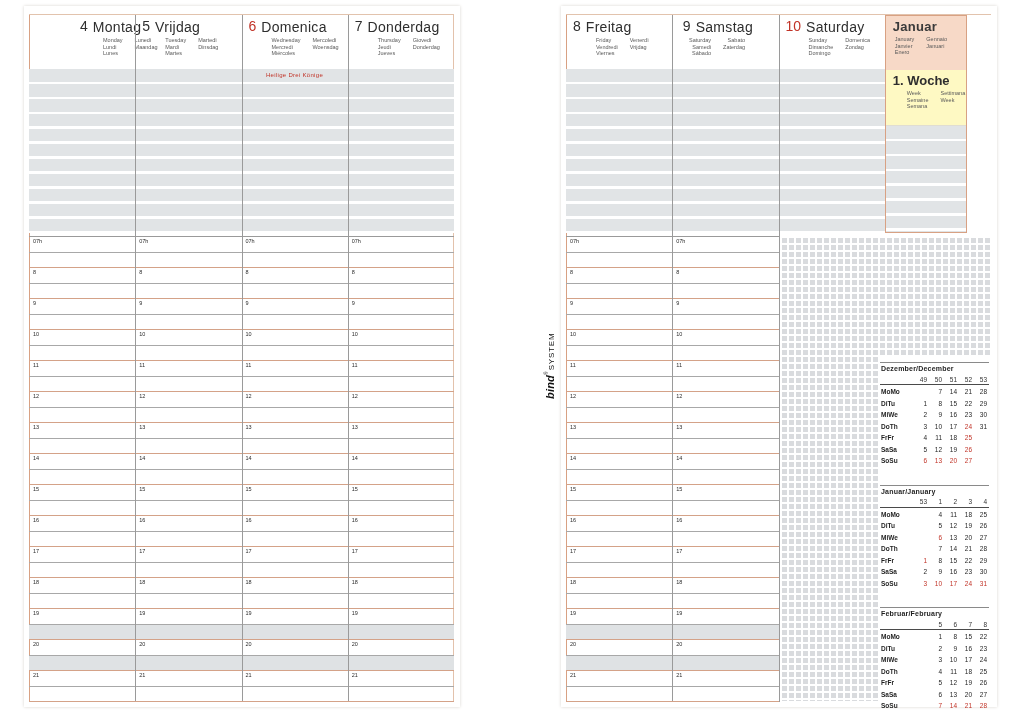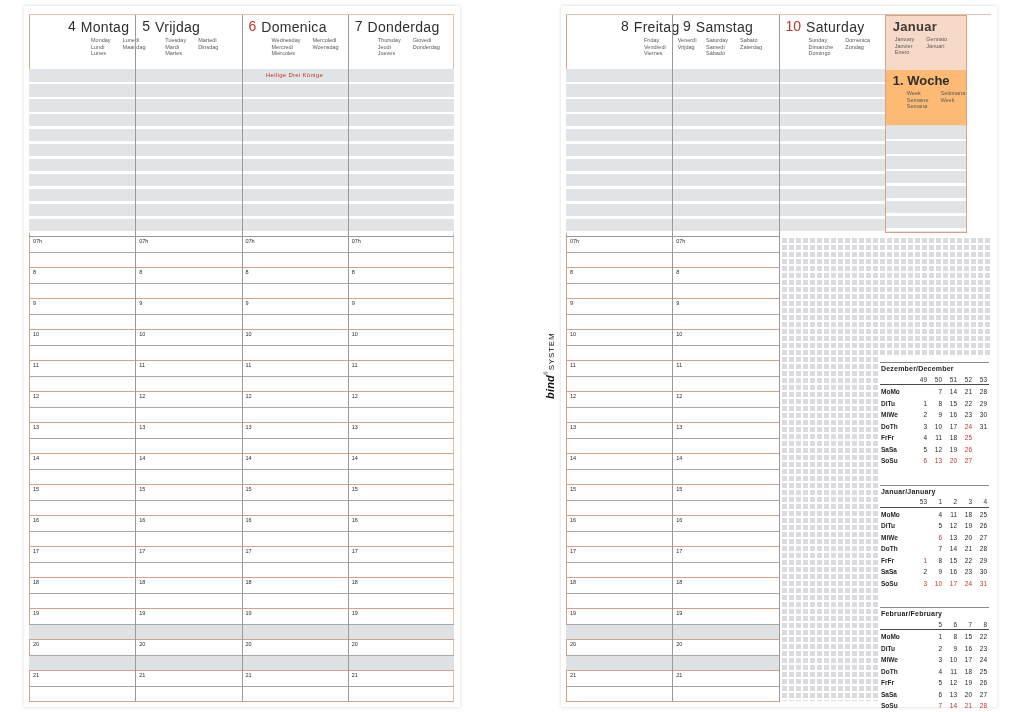--- a/index.html
+++ b/index.html
@@ -36,21 +36,21 @@
   .hrow.hour{border-bottom:1px solid #a8a8a8;}
   .hrow.half{border-bottom:1px solid #d4a288;}
   .hrow.shaded{background:#dfe2e4;}
   .hlabel{position:absolute;top:1px;font-size:5.5px;color:#2b2b2b;}
 
   
   .month-col{position:absolute;top:0;height:218px;box-sizing:border-box;border:1px solid #d8a183;background:#fff;}
   .month-head{height:54px;background:#f7d9c7;padding:3px 0 0 7px;box-sizing:border-box;}
   .month-name{font-size:13px;font-weight:700;color:#3a3a3a;letter-spacing:.3px;}
   .month-head .day-trans{margin-left:2px;margin-top:2px;}
-  .week-box{height:56px;background:#fdba74;padding:3px 0 0 7px;box-sizing:border-box;border-bottom:1px solid #e0ddd2;}
+  .week-box{height:56px;background:#fef9c3;padding:3px 0 0 7px;box-sizing:border-box;border-bottom:1px solid #e0ddd2;}
   .week-title{font-size:13px;font-weight:700;color:#2e2e2e;}
   .week-box .day-trans{margin-left:14px;margin-top:2px;}
   .month-stripes{height:106px;
     background:repeating-linear-gradient(180deg,#e1e4e6 0px,#e1e4e6 12.5px,#ffffff 12.5px,#ffffff 15px);}
 
   .dots{position:absolute;left:214px;top:223px;width:211px;height:463px;
     background-color:#d9dbde;
     background-image:linear-gradient(90deg,#ffffff 2px,transparent 2px),
                      linear-gradient(0deg,#ffffff 2px,transparent 2px);
     background-size:7px 7px;}
@@ -75,21 +75,21 @@
 </head>
 <body>
 
 <div id="canvas">
 
   <div class="page" id="page-left">
     <div class="grid">
       <div class="grid-edge-l"></div>
       <div class="grid-edge-r"></div>
       <div id="left-cols">
-          <div class="day-col" style="left: 4px; width: 106.25px; padding-left: 28px;">
+          <div class="day-col" style="left: 16px; width: 106.25px; padding-left: 28px;">
             <div class="day-head"><span class="day-num">4</span><span class="day-name">Montag</span><div class="day-trans">
                 <div class="tcol">Monday
 Lundi
 Lunes</div>
                 <div class="tcol">Lunedì
 Maandag</div>
               </div></div>
           </div>
           <div class="day-col" style="left: 106.25px; width: 106.25px;">
             <div class="day-head"><span class="day-num">5</span><span class="day-name">Vrijdag</span><div class="day-trans">
@@ -231,30 +231,30 @@
       <div class="vsep" style="left:106.25px;"></div>
       <div class="vsep" style="left:212.5px;"></div>
       <div class="vsep" style="left:318.75px;"></div>
     </div>
   </div>
 
   <div class="page" id="page-right">
     <div class="grid">
       <div class="grid-edge-l"></div>
       <div id="right-cols">
-          <div class="day-col" style="left: 0px; width: 106.25px; margin-left: 48px;">
+          <div class="day-col" style="left: 0px; width: 106.25px;">
             <div class="day-head"><span class="day-num">8</span><span class="day-name">Freitag</span><div class="day-trans">
                 <div class="tcol">Friday
 Vendredi
 Viernes</div>
                 <div class="tcol">Venerdì
 Vrijdag</div>
               </div></div>
           </div>
-          <div class="day-col" style="left: 110px; width: 94px;">
+          <div class="day-col" style="left: 93px; width: 94px; text-align: right;">
             <div class="day-head"><span class="day-num">9</span><span class="day-name">Samstag</span><div class="day-trans">
                 <div class="tcol">Saturday
 Samedi
 Sábado</div>
                 <div class="tcol">Sabato
 Zaterdag</div>
               </div></div>
           </div>
           <div class="day-col" style="left: 212.5px; width: 106.25px;">
             <div class="day-head"><span class="day-num red">10</span><span class="day-name">Saturday</span><div class="day-trans">

